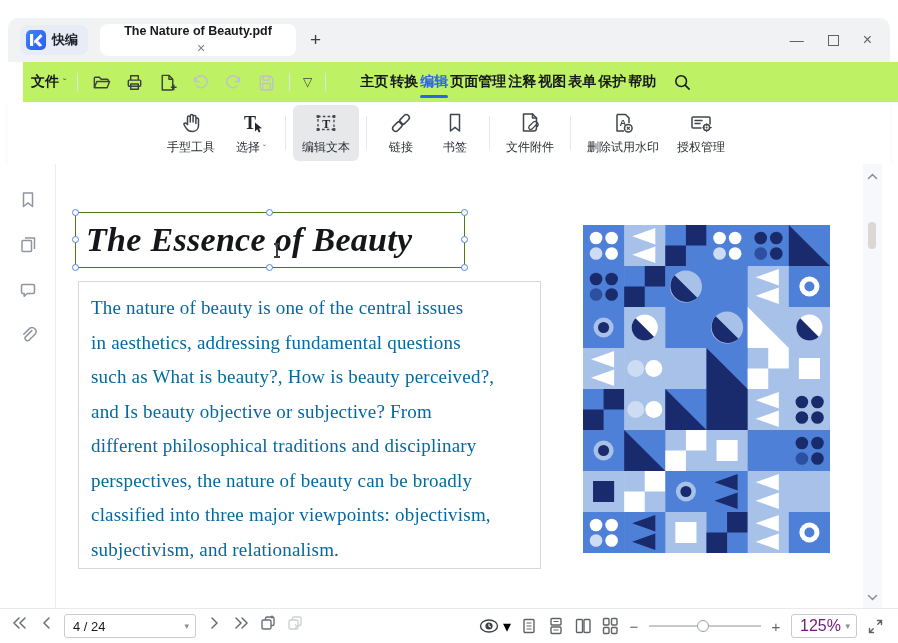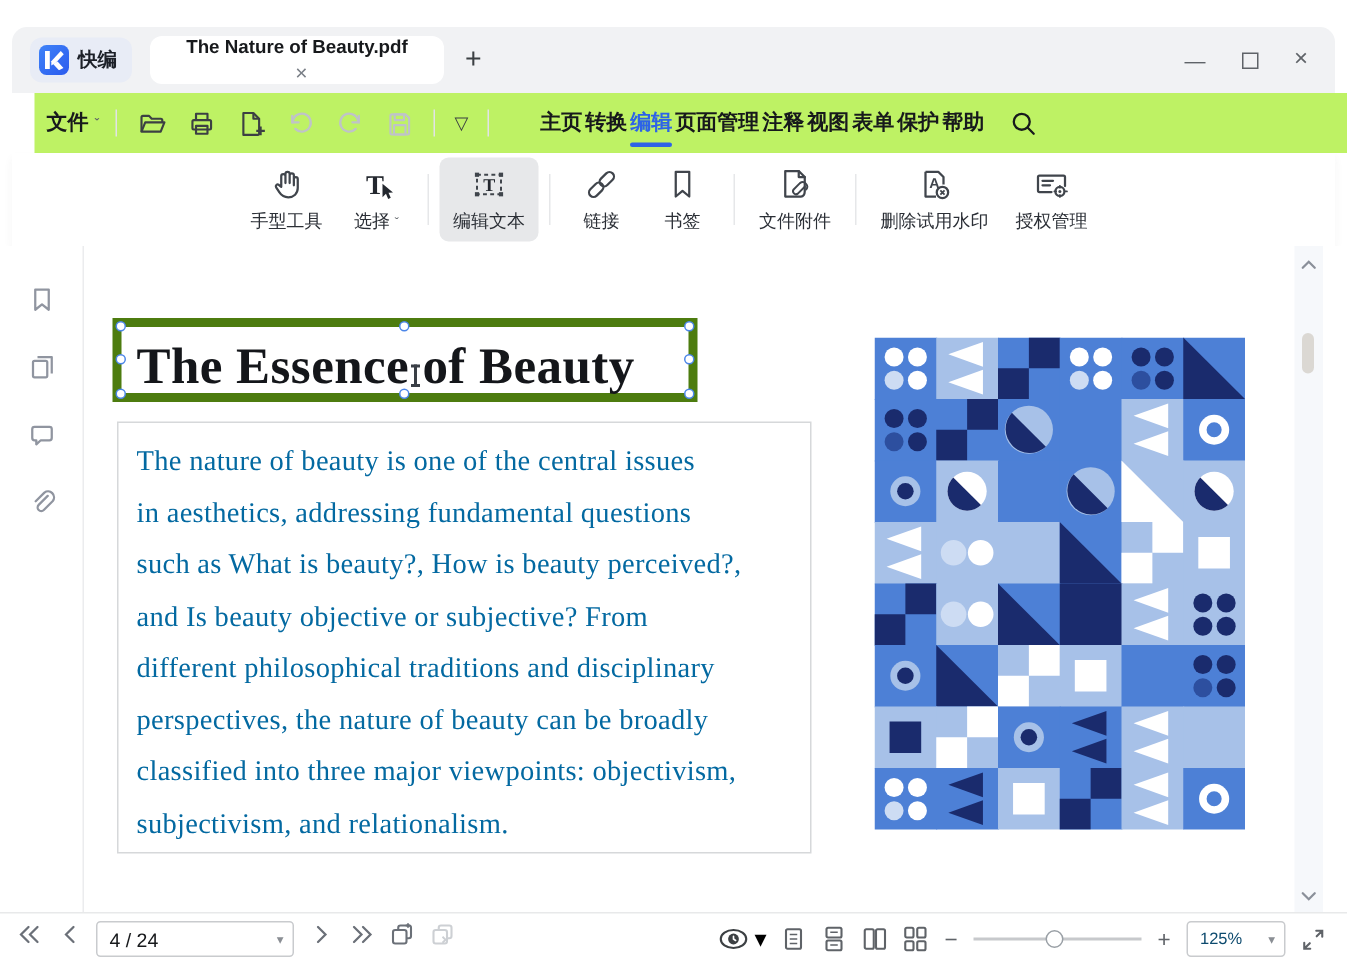--- a/index.html
+++ b/index.html
@@ -60,21 +60,21 @@
 
   
   .main { position:absolute; left:0; top:164px; width:898px; height:444px; background:#fff; }
   .sidebar { position:absolute; left:0; top:0; width:56px; height:444px; background:#fff;
     border-right:1px solid #ebecee; }
   .sb-item { position:absolute; left:18px; width:20px; height:20px; }
   .canvas { position:absolute; left:57px; top:0; width:805px; height:444px; background:#fff; }
 
   
   .title-box { position:absolute; left:18px; top:48px; width:390px; height:56px;
-    border:6px solid #4d7c0f; }
+    border:1px solid #4d7c0f;font-style:italic; }
   .title-box h1 { font-family:"Liberation Serif","DejaVu Serif",serif; font-weight:700;
     font-size:34px; color:#14161a; line-height:54px; padding-left:10px; white-space:nowrap;
     letter-spacing:.3px; }
   .handle { position:absolute; width:7px; height:7px; background:#fff;
     border:1.3px solid #4c86e8; border-radius:50%; }
   .h-tl{left:-4px;top:-4px;} .h-tc{left:50%;margin-left:-4px;top:-4px;} .h-tr{right:-4px;top:-4px;}
   .h-ml{left:-4px;top:50%;margin-top:-4px;} .h-mr{right:-4px;top:50%;margin-top:-4px;}
   .h-bl{left:-4px;bottom:-4px;} .h-bc{left:50%;margin-left:-4px;bottom:-4px;} .h-br{right:-4px;bottom:-4px;}
   .text-cursor { position:absolute; left:219px; top:79px; width:1.6px; height:15px;
     background:#3a3f46; }
@@ -109,21 +109,21 @@
   .page-input .pi-caret { font-size:9px; color:#8a8e94; }
   .sb-right { margin-left:auto; margin-right:14px; display:flex; align-items:center; gap:9px; }
   .view-mode { display:flex; align-items:center; gap:2px; }
   .zoom-sign { font-size:15px; color:#5f6368; width:12px; text-align:center; }
   .slider { position:relative; width:112px; height:14px; }
   .slider .track { position:absolute; left:0; right:0; top:6px; height:2px; background:#c7c9cc; }
   .slider .handle { position:absolute; left:48px; top:1px; width:12px; height:12px;
     background:#fff; border:1.4px solid #9aa0a6; border-radius:50%; }
   .zoom-input { width:66px; height:24px; border:1px solid #c9cbce; border-radius:3px;
     display:flex; align-items:center; padding:0 6px 0 8px; }
-  .zoom-input .zi-val { flex:1; font-size:11px; color:#0c4a6e; }
+  .zoom-input .zi-val { flex:1; font-size:16px; color:#701a75; }
   .zoom-input .zi-caret { font-size:9px; color:#8a8e94; }
 
   svg { display:block; }
 </style>
 </head>
 <body>
 
 <div class="stage">
 
   <div class="titlebar">

